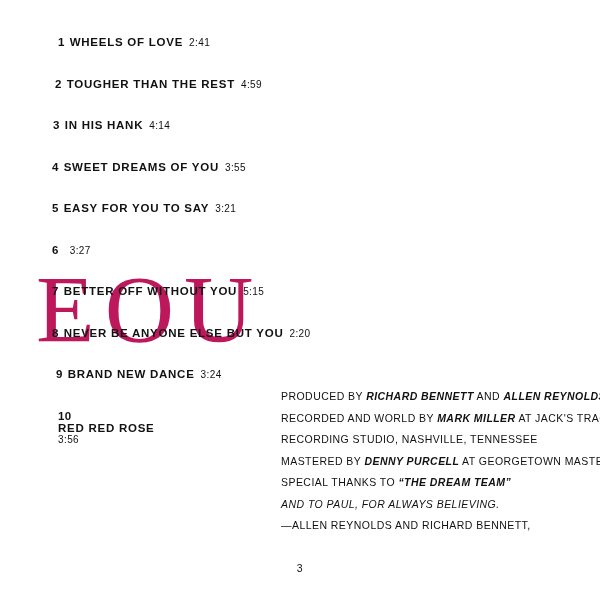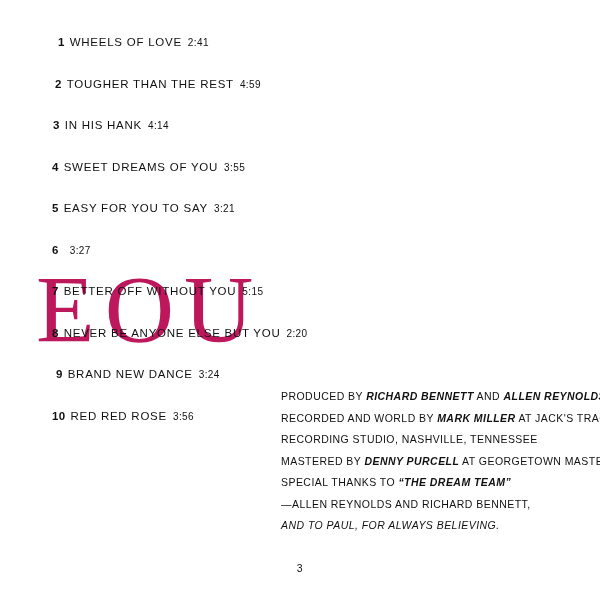--- a/index.html
+++ b/index.html
@@ -52,21 +52,21 @@
   }
   .track-num {
     font-size: 11.5px;
     font-weight: 700;
     letter-spacing: 0.3px;
     color: #111;
     margin-right: 5px;
   }
   .track-title {
     font-size: 11.5px;
-    font-weight: 400;
+    font-weight: 700;
     letter-spacing: 0.75px;
     color: #111;
     text-align: center;
   }
   .track-time {
     font-size: 10px;
     font-weight: 400;
     letter-spacing: 0.4px;
     color: #111;
     margin-left: 6px;
@@ -75,21 +75,21 @@
   
   .track.i0  { padding-left: 6px; }
   .track.i1  { padding-left: 3px; }
   .track.i2  { padding-left: 1px; }
   .track.i3  { padding-left: 0px; }
   .track.i4  { padding-left: 0px; }
   .track.i5  { padding-left: 0px; }
   .track.i6  { padding-left: 0px; }
   .track.i7  { padding-left: 0px; }
   .track.i8  { padding-left: 4px; }
-  .track.i9  { padding-left: 0px; }
+  .track.i9  { padding-left: 0px; flex-direction: column; }
 
   .credits {
     position: absolute;
     left: 281px;
     top: 386px;
     width: 300px;
   }
   .credit-line {
     font-size: 10.5px;
     letter-spacing: 0.45px;
@@ -174,19 +174,19 @@
         <span class="track-time">3:56</span>
       </div>
     </div>
 
   <div class="credits">
       <div class="credit-line"><span>PRODUCED BY </span><b>RICHARD BENNETT</b><span> AND </span><b>ALLEN REYNOLDS</b></div>
       <div class="credit-line"><span>RECORDED AND WORLD BY </span><b>MARK MILLER</b><span> AT JACK'S TRACKS</span></div>
       <div class="credit-line"><span>RECORDING STUDIO, NASHVILLE, TENNESSEE</span></div>
       <div class="credit-line"><span>MASTERED BY </span><b>DENNY PURCELL</b><span> AT GEORGETOWN MASTERS</span></div>
       <div class="credit-line"><span>SPECIAL THANKS TO </span><b>“THE DREAM TEAM”</b></div>
+      <div class="credit-line italic"><span>AND TO PAUL, FOR ALWAYS BELIEVING.</span></div>
       <div class="credit-line"><span>—ALLEN REYNOLDS AND RICHARD BENNETT,</span></div>
-      <div class="credit-line italic"><span>AND TO PAUL, FOR ALWAYS BELIEVING.</span></div>
     </div>
 
   <div class="page-number">3</div>
 
 </div>
 
 </body></html>

